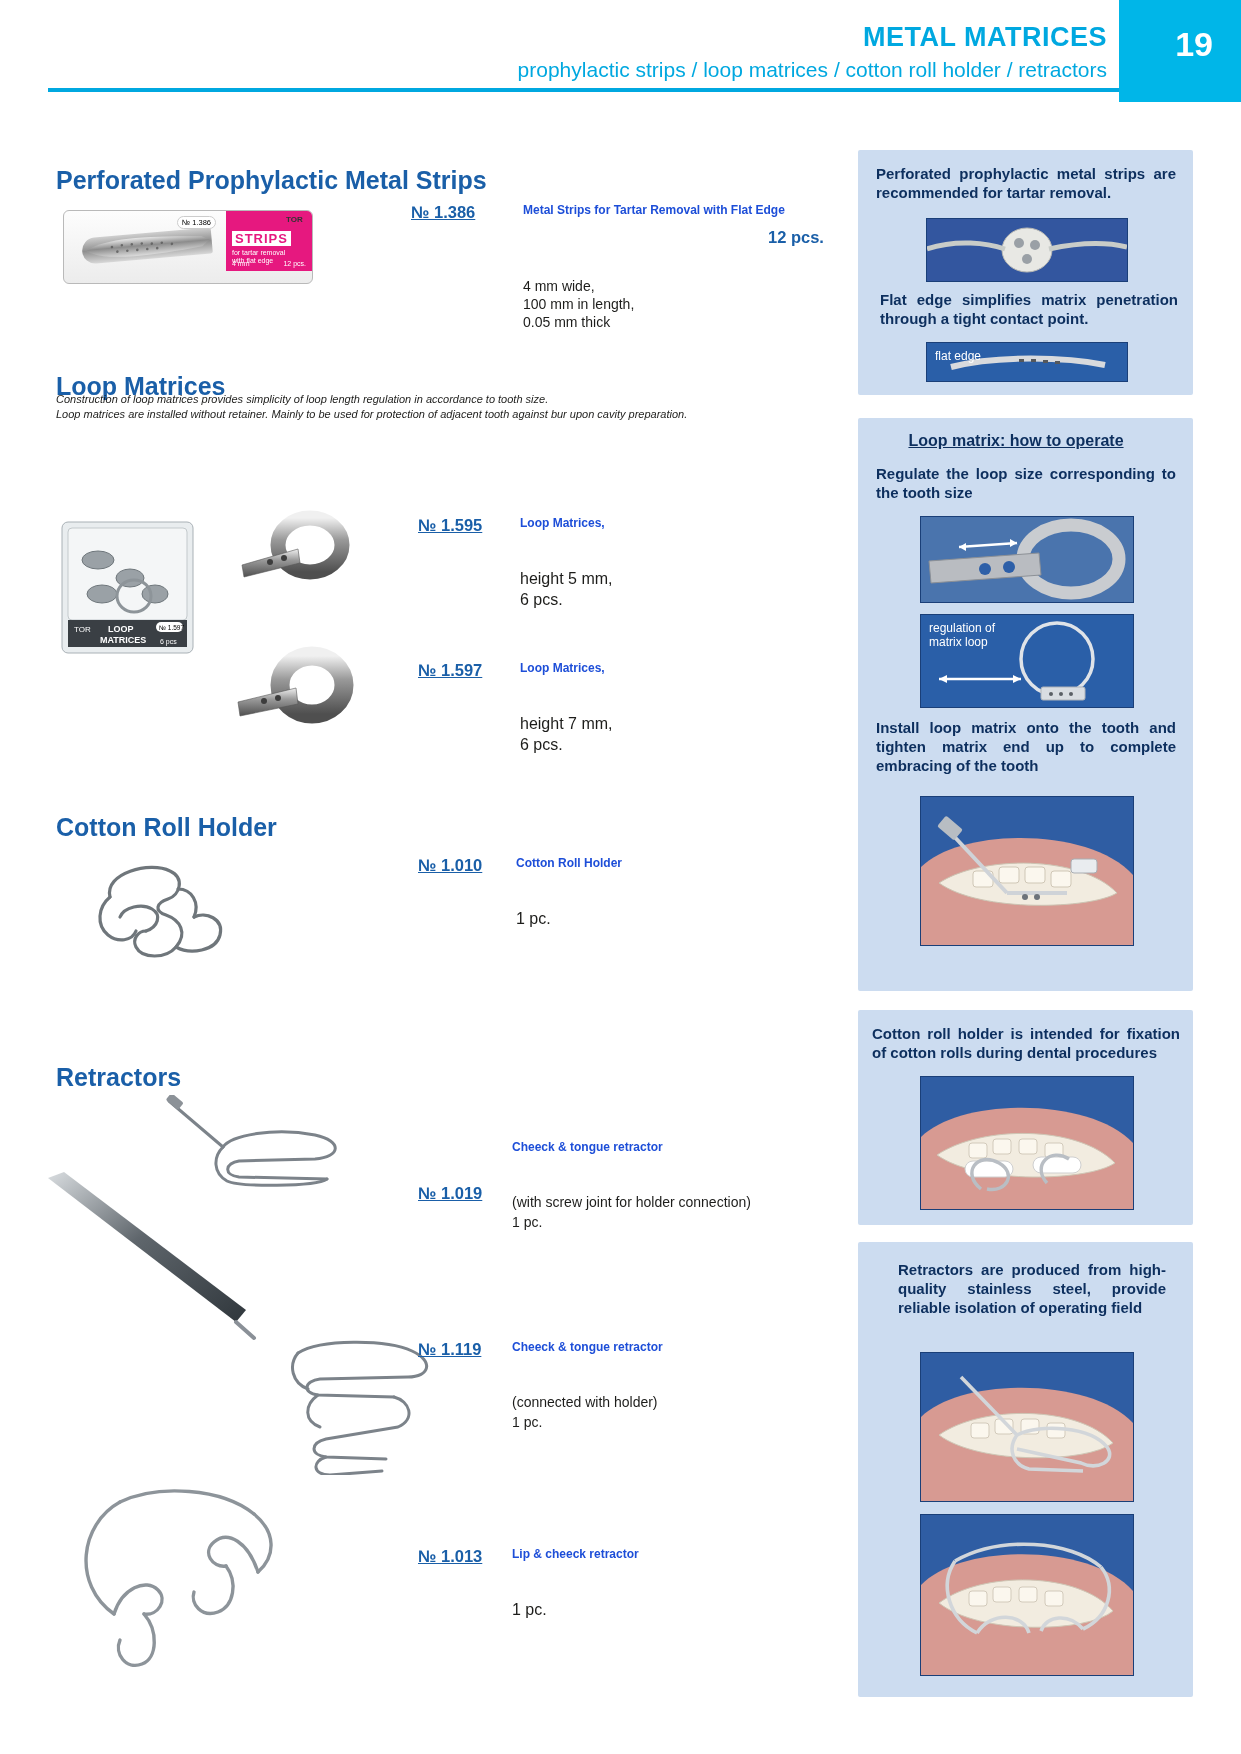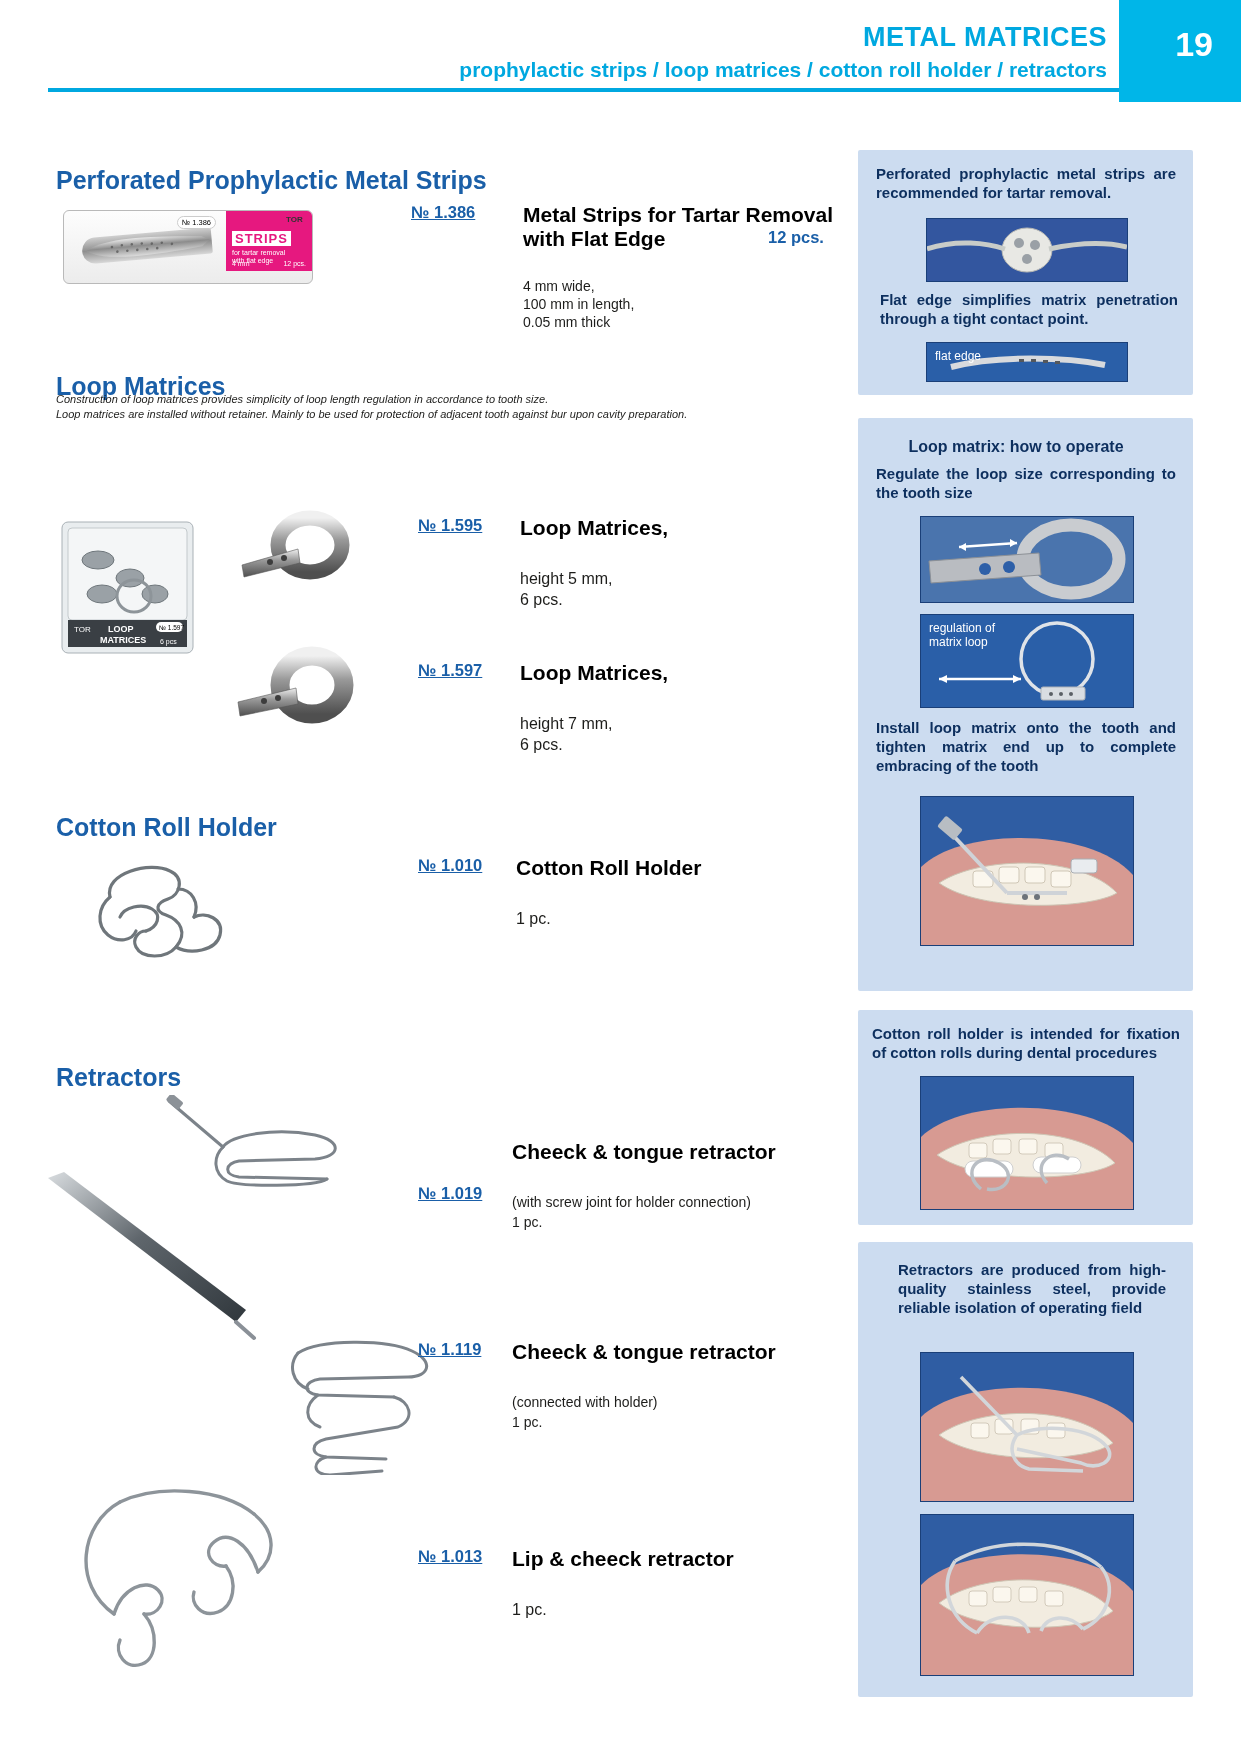--- a/index.html
+++ b/index.html
@@ -46,21 +46,21 @@
     color: #00a8e0;
     letter-spacing: 0.5px;
     text-align: right;
     white-space: nowrap;
   }
   .header-sub {
     position: absolute;
     right: 134px;
     top: 58px;
     font-size: 21px;
-    font-weight: bold;
+    font-weight: normal;
     color: #00a8e0;
     text-align: right;
     white-space: nowrap;
   }
   .page-num-box {
     position: absolute;
     right: 0;
     top: 0;
     width: 122px;
     height: 102px;
@@ -94,23 +94,23 @@
   .art-code {
     position: absolute;
     font-size: 16.5px;
     font-weight: bold;
     color: #1a5fa8;
     text-decoration: underline;
     white-space: nowrap;
   }
   .art-name {
     position: absolute;
-    font-size: 21px;
-    font-weight: bold;
-    color: #000000;
+    font-size: 12px;
+    font-weight: bold;
+    color: #1d4ed8;
   }
   .art-sub {
     position: absolute;
     font-size: 14px;
     color: #1d1d1b;
     line-height: 1.3;
     margin-top: 28px;
   }
   .art-qty {
     position: absolute;
@@ -457,21 +457,21 @@
           <rect x="104" y="16" width="5" height="3"></rect>
         <rect x="116" y="17" width="5" height="3"></rect>
           <rect x="128" y="18" width="5" height="3"></rect>
       </g>
     </svg>
     <div class="img-label">flat edge</div>
   </div>
 </div>
 
 <div class="side-panel" style="top:418px; width:335px; height:573px;">
-  <div class="side-title" style="position:absolute;left:0;top:20px;width:316px;">Loop matrix: how to operate</div>
+  <div class="side-title" style="position:absolute;left:0;top:14px;width:316px;text-decoration:underline;">Loop matrix: how to operate</div>
   <div class="side-text" style="position:absolute;left:18px;top:46px;width:300px;">Regulate the loop size corresponding to the tooth size</div>
 
   <div class="side-img photo" style="position:absolute;left:62px;top:98px;width:212px;height:85px;">
     <svg width="212" height="85" viewBox="0 0 212 85">
       <rect width="212" height="85" fill="#4a74ad"></rect>
       <ellipse cx="150" cy="42" rx="48" ry="34" fill="none" stroke="#c9ccd0" stroke-width="13"></ellipse>
       <path d="M8 44 L118 36 L120 58 L10 66 Z" fill="#b9bcc1" stroke="#8c9096"></path>
       <circle cx="64" cy="52" r="6" fill="#2d5fa8"></circle>
       <circle cx="88" cy="50" r="6" fill="#2d5fa8"></circle>
       <path d="M38 30 L96 26" stroke="#ffffff" stroke-width="2.4"></path>

